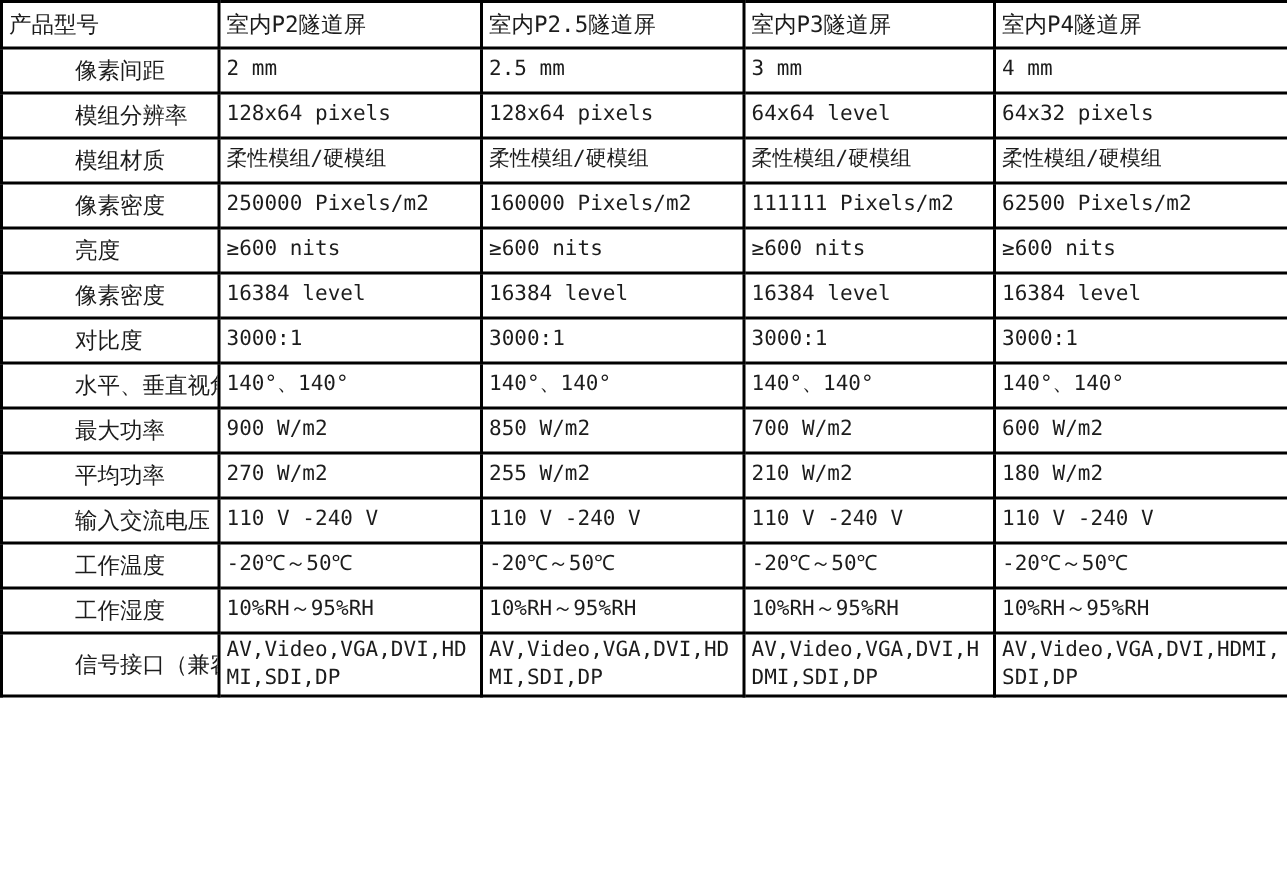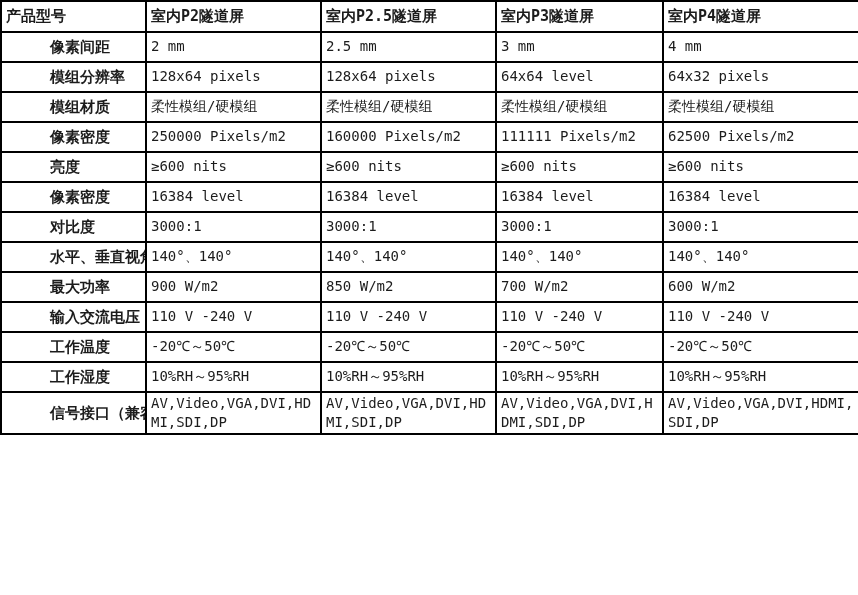--- a/index.html
+++ b/index.html
@@ -26,27 +26,27 @@
     text-align: left;
     vertical-align: middle;
     overflow: hidden;
     word-break: break-all;
     line-height: 1.25;
     background: #ffffff;
   }
   
   .spec-table thead th {
     font-size: 15px;
-    font-weight: bold;
+    font-weight: normal;
     white-space: nowrap;
   }
   
   .spec-table tbody th {
     font-size: 15px;
-    font-weight: bold;
+    font-weight: normal;
     white-space: nowrap;
     padding-left: 48px;
   }
   .spec-table td {
     font-size: 14px;
   }
   .spec-table thead tr { height: 31px; }
   .spec-table tbody tr { height: 30px; }
   .spec-table tbody tr:last-child { height: 28px; }
   .spec-table tbody tr:last-child td { line-height: 1.35; }
@@ -129,20 +129,27 @@
         <td>140°、140°</td>
       </tr>
       <tr>
         <th>最大功率</th>
         <td>900 W/m2</td>
         <td>850 W/m2</td>
         <td>700 W/m2</td>
         <td>600 W/m2</td>
       </tr>
       <tr>
+        <th>平均功率</th>
+        <td>270 W/m2</td>
+        <td>255 W/m2</td>
+        <td>210 W/m2</td>
+        <td>180 W/m2</td>
+      </tr>
+      <tr>
         <th>输入交流电压</th>
         <td>110 V -240 V</td>
         <td>110 V -240 V</td>
         <td>110 V -240 V</td>
         <td>110 V -240 V</td>
       </tr>
       <tr>
         <th>工作温度</th>
         <td>-20℃～50℃</td>
         <td>-20℃～50℃</td>

